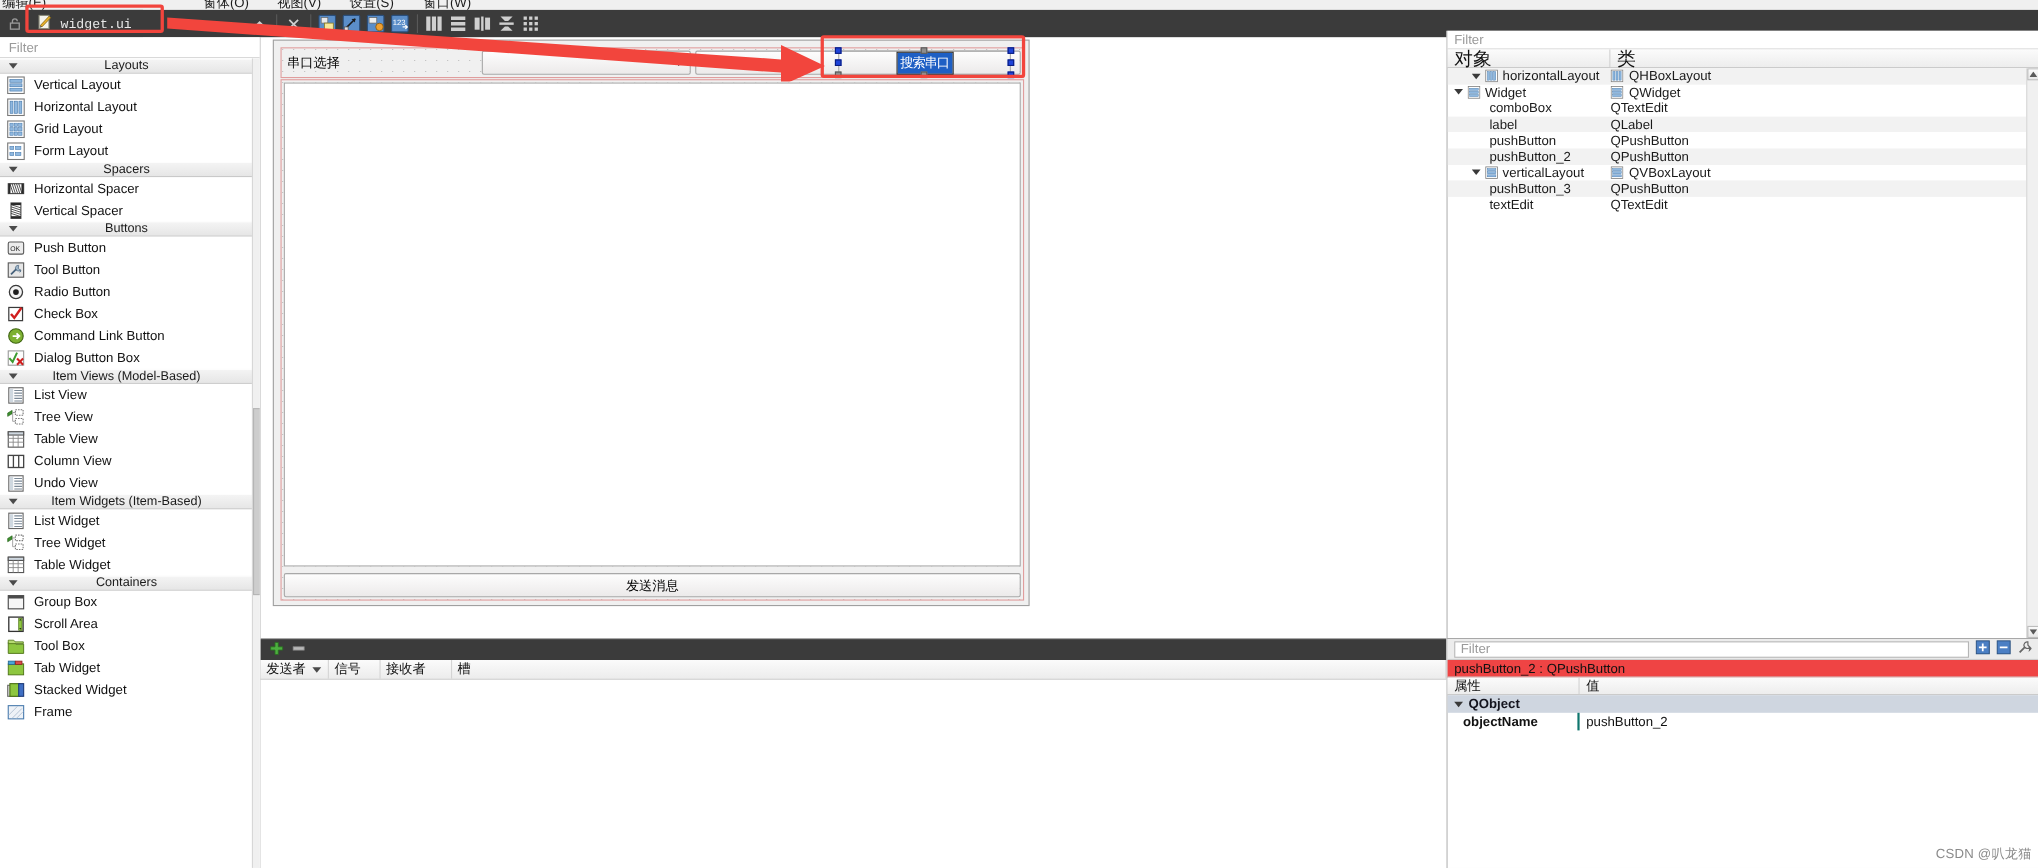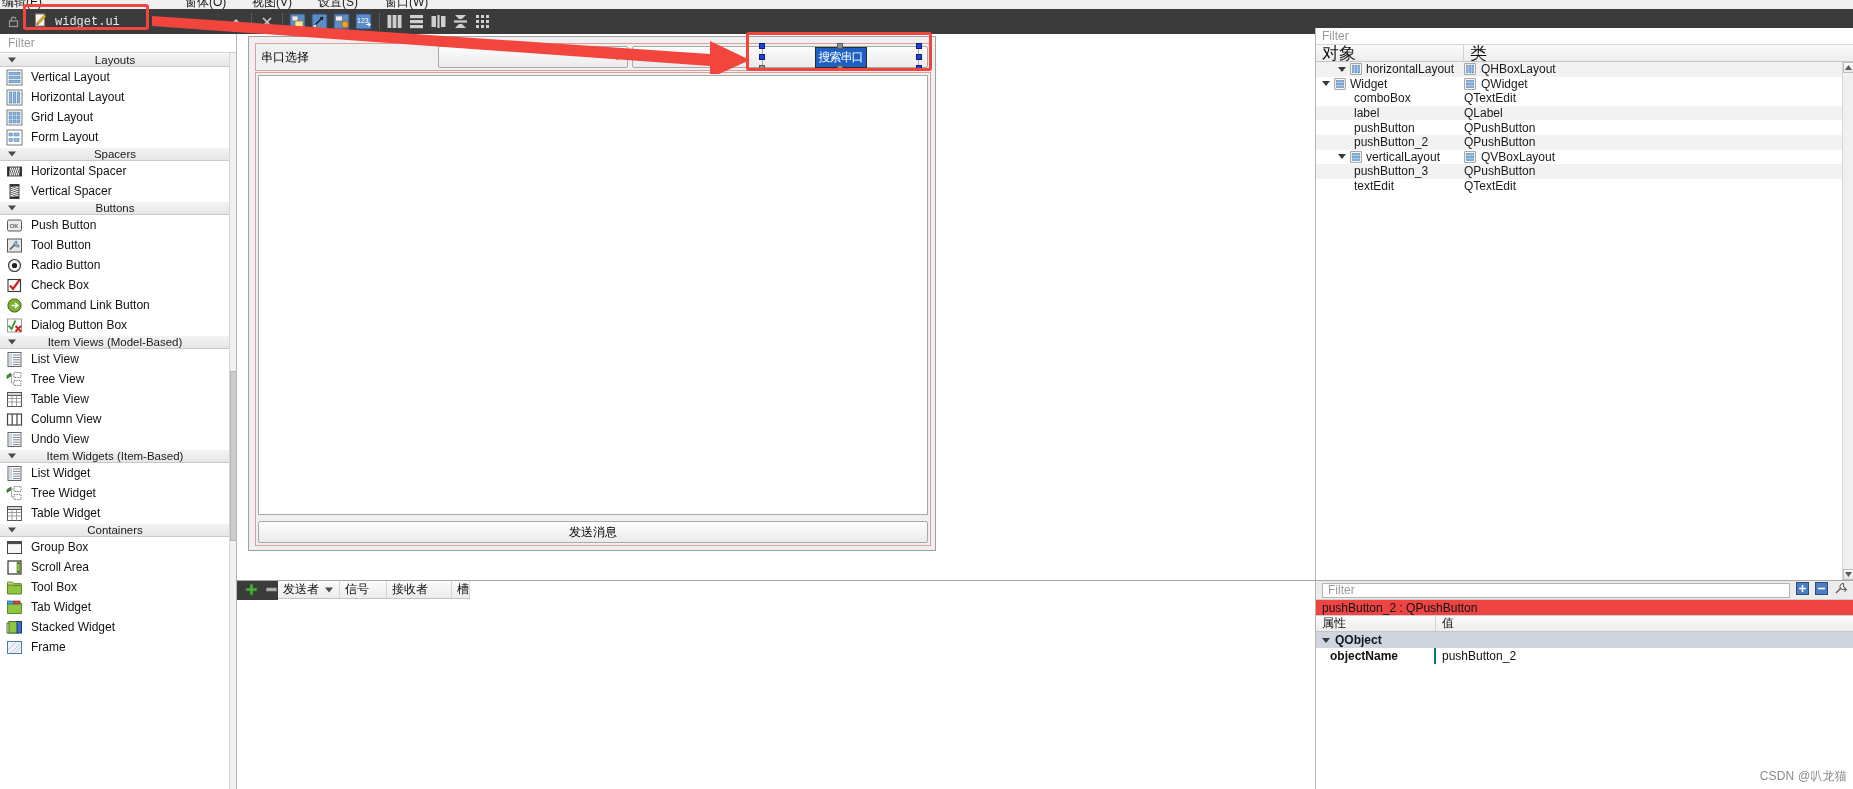--- a/index.html
+++ b/index.html
@@ -195,21 +195,21 @@
     position:absolute; left:0; width:11px; height:11px;
     background: linear-gradient(#fafafa,#e7e7e7); border:1px solid #bdbdbd;
     display:flex; align-items:center; justify-content:center;
   }
   .insp-arrow-up { top:0; } .insp-arrow-dn { bottom:0; }
 
   
   .sigslot {
     position:absolute; left:237px; top:580px; width:1078px; height:209px;
     background:#fff; border-top:1px solid #a8a8a8;
-    display:flex; flex-direction:row;
+    display:flex; flex-direction:column;
   }
   .ss-toolbar {
     height:19px; background:#3b3b3b; display:flex; align-items:center; gap:7px; padding-left:8px;
   }
   .ss-head {
     height:18px; display:flex;
     background: linear-gradient(#fbfbfb,#ececec);
     border-bottom:1px solid #c4c4c4; font-size:12px; color:#111;
   }
   .ss-th { display:flex; align-items:center; padding-left:5px; border-right:1px solid #d4d4d4; position:relative; }

